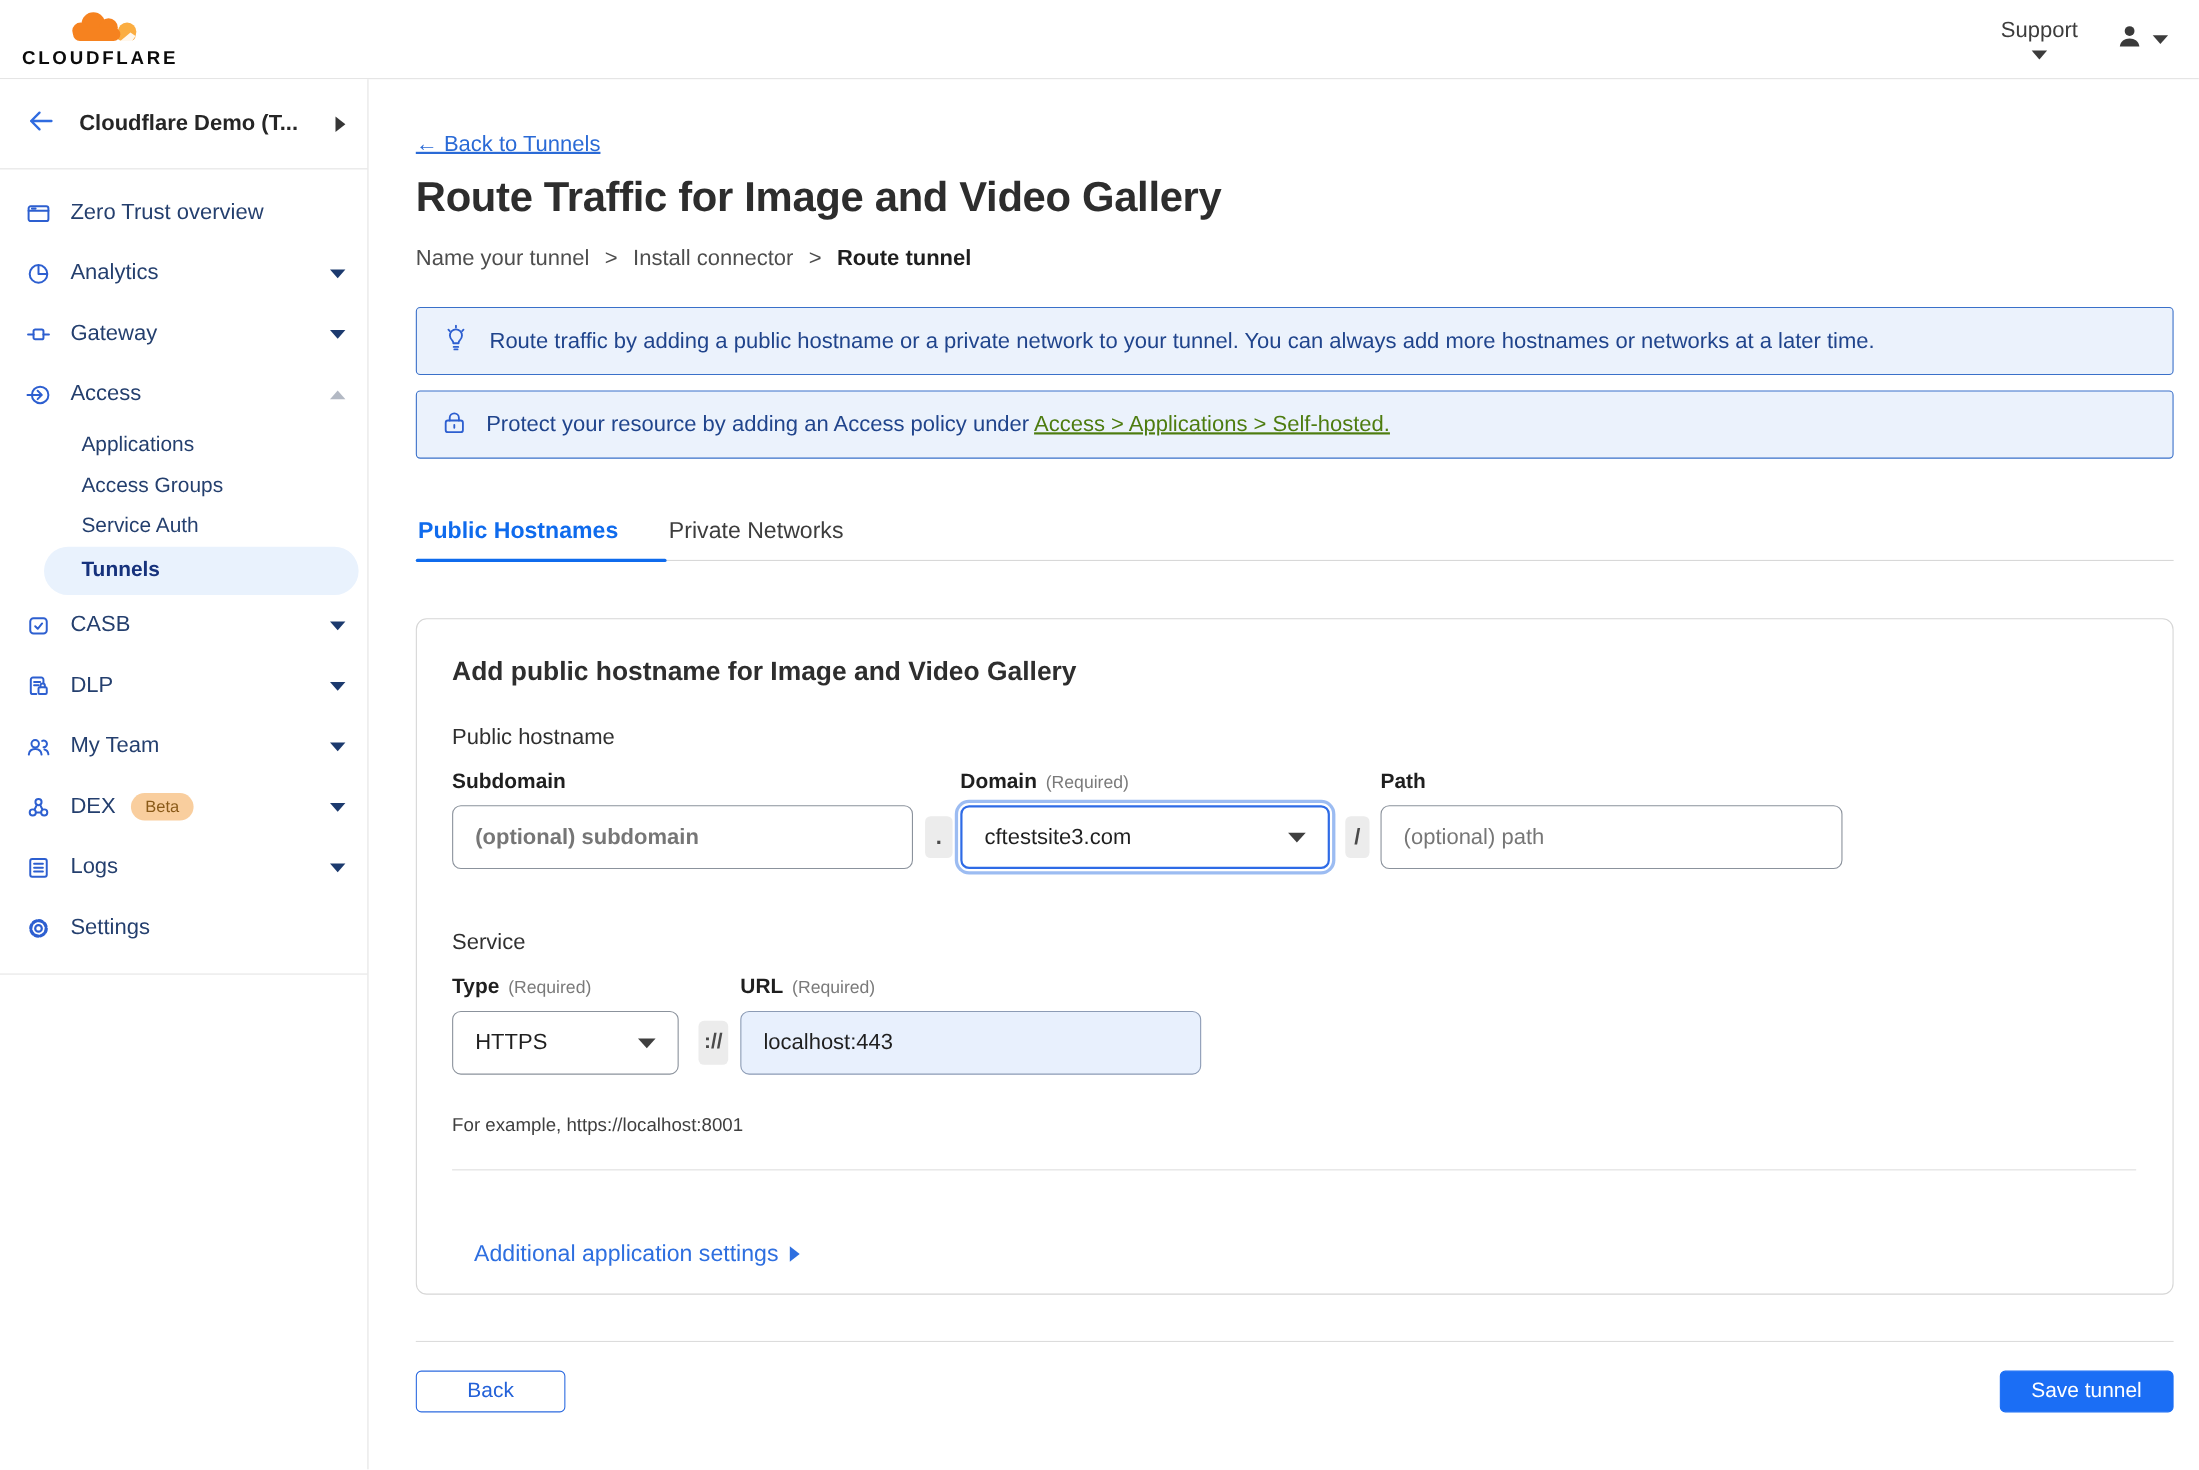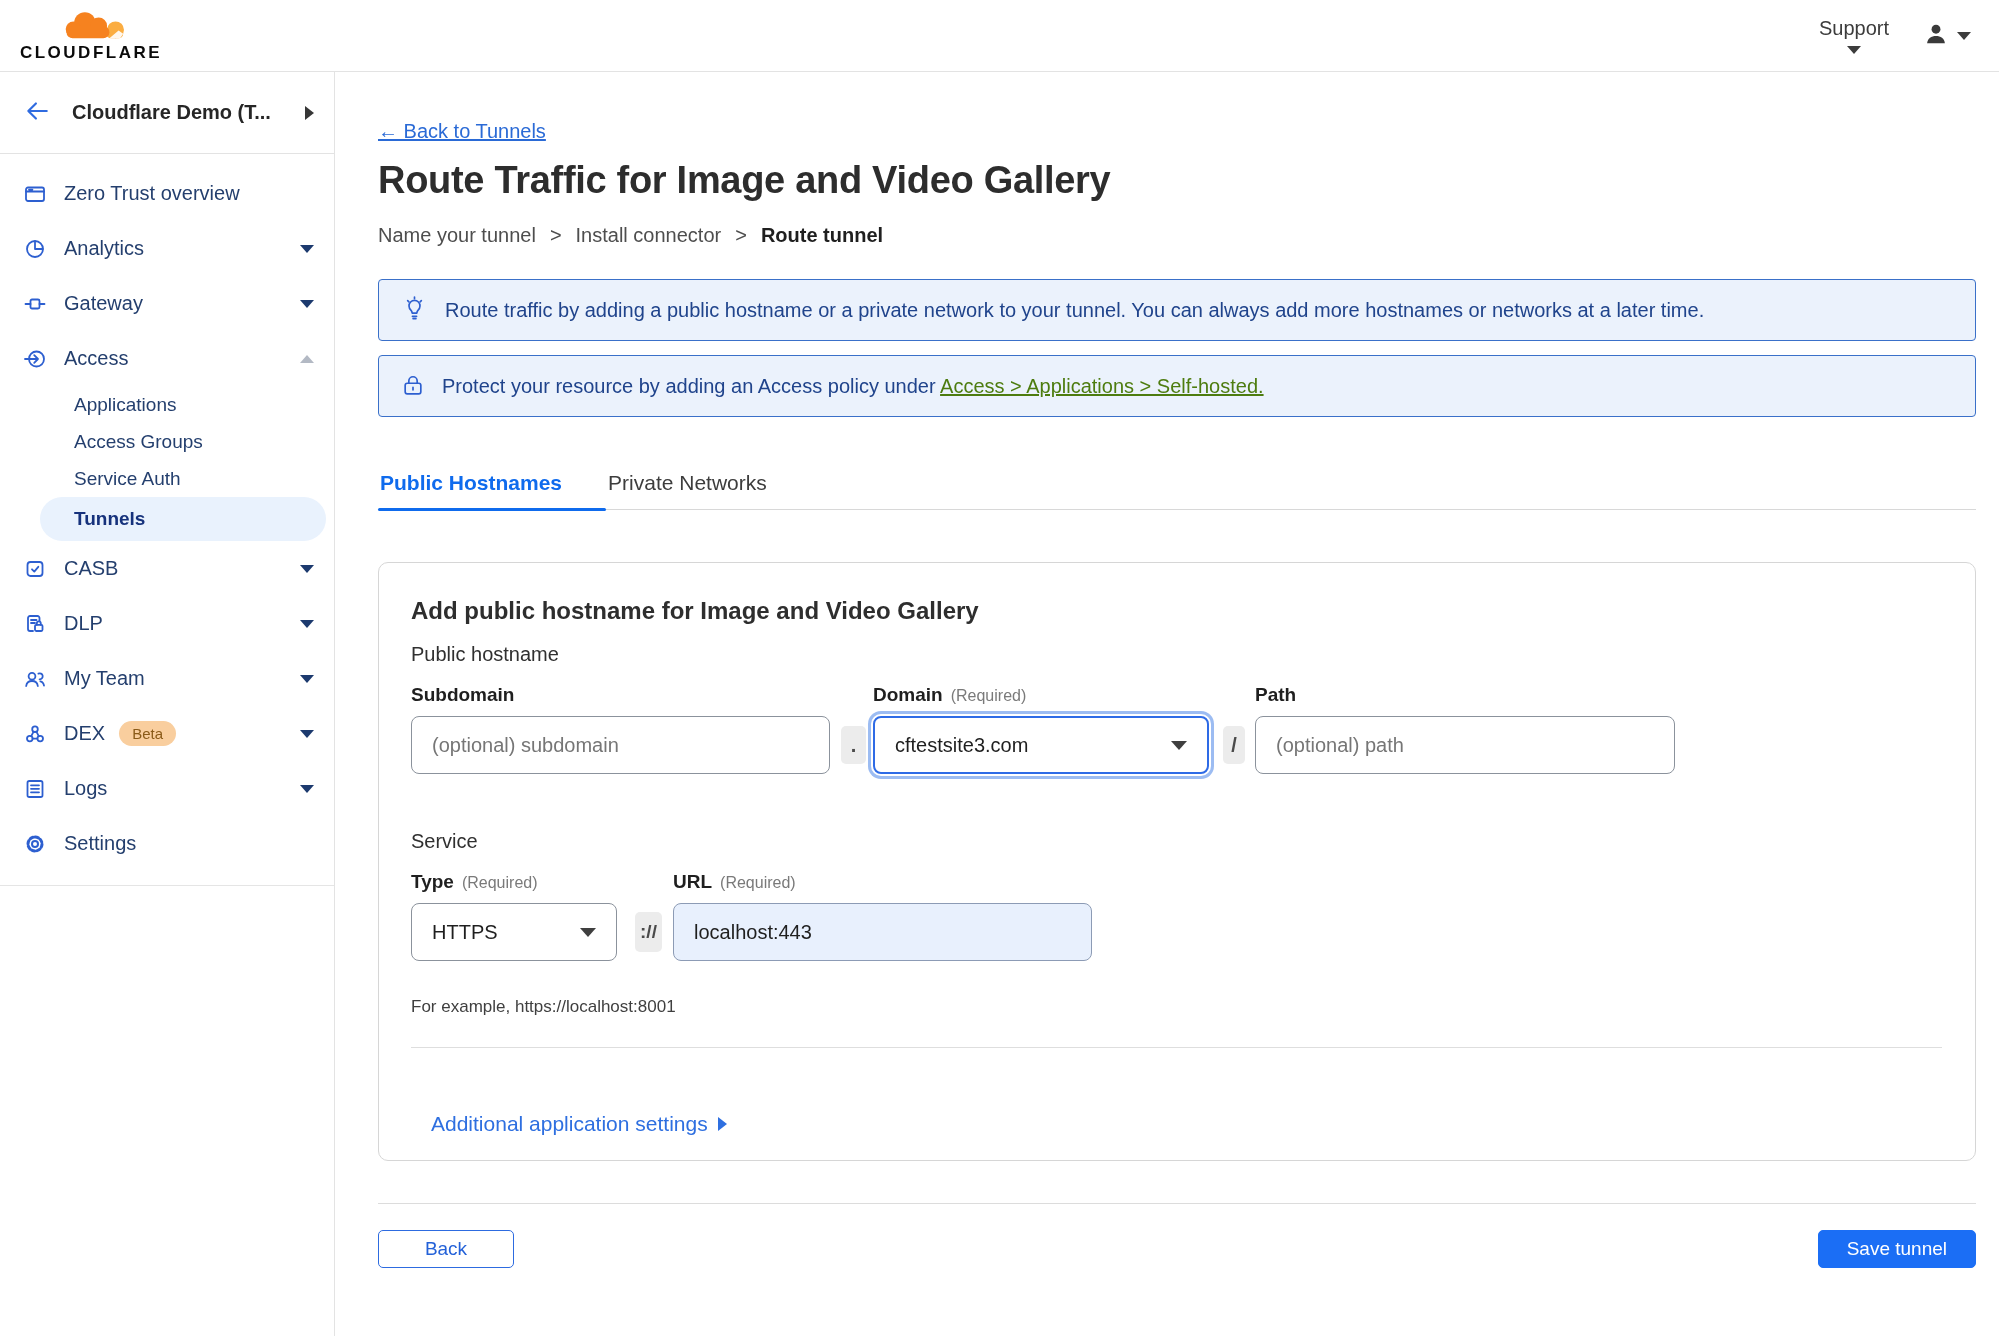--- a/index.html
+++ b/index.html
@@ -68,21 +68,21 @@
 
   .tabs { display:flex; border-bottom:1px solid #d8d8d8; }
   .tab { font-size:21px; padding:0 44px 14px 2px; cursor:pointer; color:#3d3d3d;
     font-weight:500; position:relative; }
   .tab.active { color:#0f6bed; font-weight:600; }
   .tab.active::after { content:""; position:absolute; left:0; right:0; bottom:-2px;
     height:3px; background:#0f6bed; border-radius:2px; }
 
   .card { margin-top:52px; border:1px solid #d6d6d6; border-radius:10px;
     padding:34px 33px 14px 32px; background:#fff; }
-  .card-heading { font-size:24px; font-weight:700; color:#2e2e2e; margin-bottom:18px; }
+  .card-heading { font-size:24px; font-weight:700; color:#2e2e2e; margin-bottom:34px; }
   .group-label { font-size:20px; color:#303030; margin-bottom:18px; }
 
   .field-row { display:flex; align-items:flex-end; }
   .fgroup { display:flex; flex-direction:column; }
   .flabel { font-size:19px; font-weight:700; color:#1f1f1f; margin-bottom:10px; }
   .freq { font-size:16px; font-weight:400; color:#7a7a7a; margin-left:8px; }
   .tinput { height:58px; border:1.5px solid #8b929c; border-radius:8px; padding:0 20px;
     font-size:20px; color:#1f1f1f; background:#fff; outline:none;
     font-family:"Liberation Sans","DejaVu Sans",sans-serif; }
   .tinput::placeholder { color:#767676; }
@@ -348,21 +348,21 @@
       </div>
 
       <div class="card">
         <div class="card-heading">Add public hostname for Image and Video Gallery</div>
 
         <div class="group-label">Public hostname</div>
 
         <div class="field-row">
           <div class="fgroup">
             <div class="flabel">Subdomain</div>
-            <input class="tinput" style="width: 419px;" type="text" placeholder="(optional) subdomain">
+            <input class="tinput" style="width: 419px; font-weight: bold;" type="text" placeholder="(optional) subdomain">
           </div>
           <div class="sep-box dot-box">.</div>
           <div class="fgroup">
             <div class="flabel">
               <span>Domain</span><span class="freq">(Required)</span>
             </div>
             <div class="sel focused" style="width:336px">
               <span>cftestsite3.com</span>
               <span class="sel-caret"></span>
             </div>

